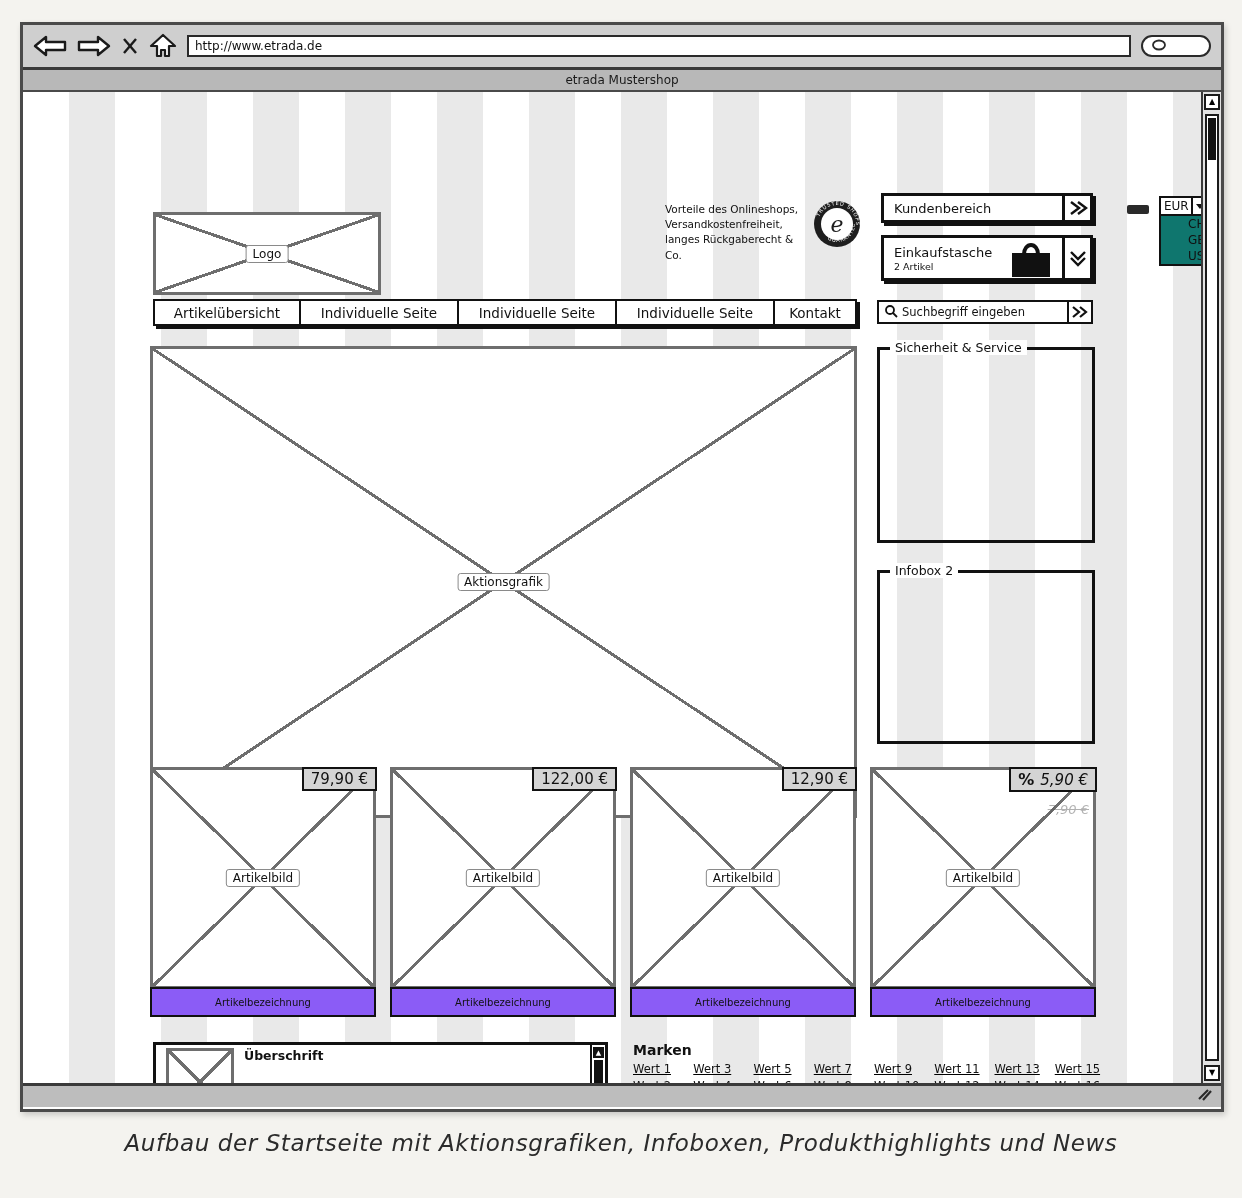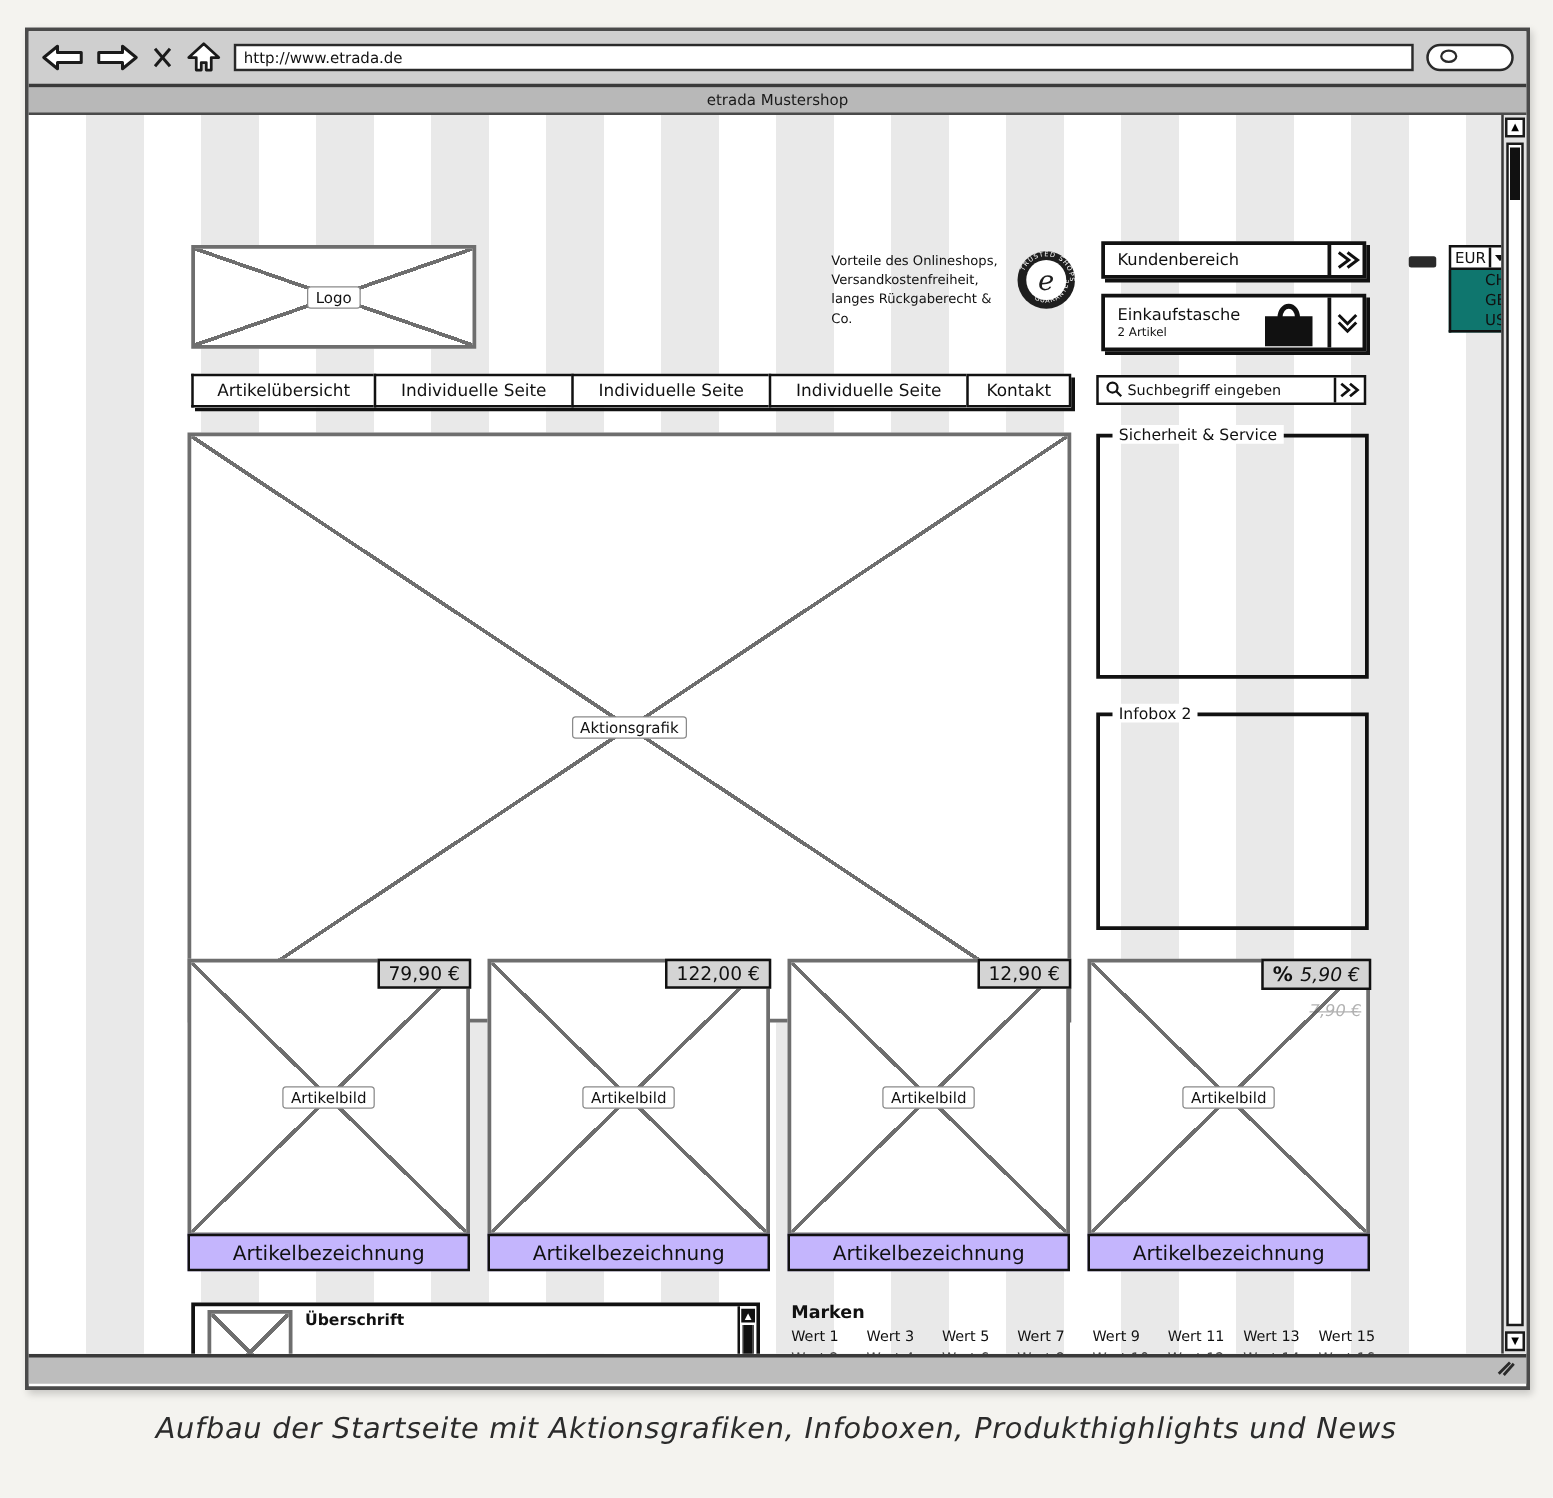--- a/index.html
+++ b/index.html
@@ -137,21 +137,21 @@
     transform: translate(-50%, -50%);
     background: #ffffff;
     border: 1px solid #8a8a8a;
     border-radius: 3px;
     padding: 1px 6px;
     font-size: 12px; color: #111;
     white-space: nowrap;
   }
 
   
-  #logo { position: absolute; left: 130px; top: 104px; width: 228px; height: 83px; }
+  #logo { position: absolute; left: 130px; top: 120px; width: 228px; height: 83px; }
 
   
   #usp {
     position: absolute; left: 642px; top: 110px; width: 145px;
     font-size: 10.5px; line-height: 1.45; color: #111;
   }
   
   #seal { position: absolute; left: 789px; top: 107px; width: 50px; height: 50px; }
 
   
@@ -234,23 +234,23 @@
     font-size: 12.5px; color: #111;
   }
   #infobox1 { left: 854px; top: 255px; width: 218px; height: 196px; }
   #infobox2 { left: 854px; top: 478px; width: 218px; height: 174px; }
 
   
   .tile { position: absolute; top: 675px; width: 226px; height: 250px; }
   .tile .tile-img { position: absolute; left: 0; top: 0; right: 0; height: 222px; border: 3px solid #6e6e6e; background: #fff; }
   .tile .tile-name {
     position: absolute; left: 0; right: 0; bottom: 0; height: 30px;
-    border: 2px solid #111; background: #c4b5fd;
+    border: 2px solid #111; background: #8b5cf6;
     display: flex; align-items: center; justify-content: center;
-    font-size: 16px; color: #111;
+    font-size: 10px; color: #111;
   }
   .price-badge {
     position: absolute; right: -4px; top: -3px;
     background: #d4d4d4;
     border: 2px solid #111;
     padding: 1px 7px;
     font-size: 15px; color: #111;
     display: flex; align-items: center; gap: 6px;
     white-space: nowrap;
   }
@@ -279,21 +279,21 @@
     background: #ffffff; border-left: 2px solid #111;
     display: flex; flex-direction: column; align-items: center;
   }
   #news .ns-btn { width: 11px; height: 11px; background: #111; margin: 2px 0; color: #fff; font-size: 7px; display: flex; align-items: center; justify-content: center; }
   #news .ns-track { flex: 1 1 auto; width: 9px; background: #fff; border-left: 1px solid #111; border-right: 1px solid #111; position: relative; }
   #news .ns-thumb { position: absolute; left: 0; right: 0; top: 0; height: 30px; background: #111; }
 
   
   #marken { position: absolute; left: 610px; top: 950px; width: 470px; }
   .foot-head { font-size: 14px; font-weight: bold; color: #111; margin-bottom: 3px; }
-  .brand-grid { display: flex; gap: 12px; }
+  .brand-grid { display: flex; gap: 12px; text-decoration: underline; }
   .brand-col { width: 58px; }
   .brand-col div { font-size: 11.5px; line-height: 1.5; color: #111; }
 
   
   #caption {
     position: absolute; left: 0; right: 0; top: 1130px;
     text-align: center;
     font-family: "DejaVu Sans", sans-serif;
     font-size: 23px;
     font-style: italic;

